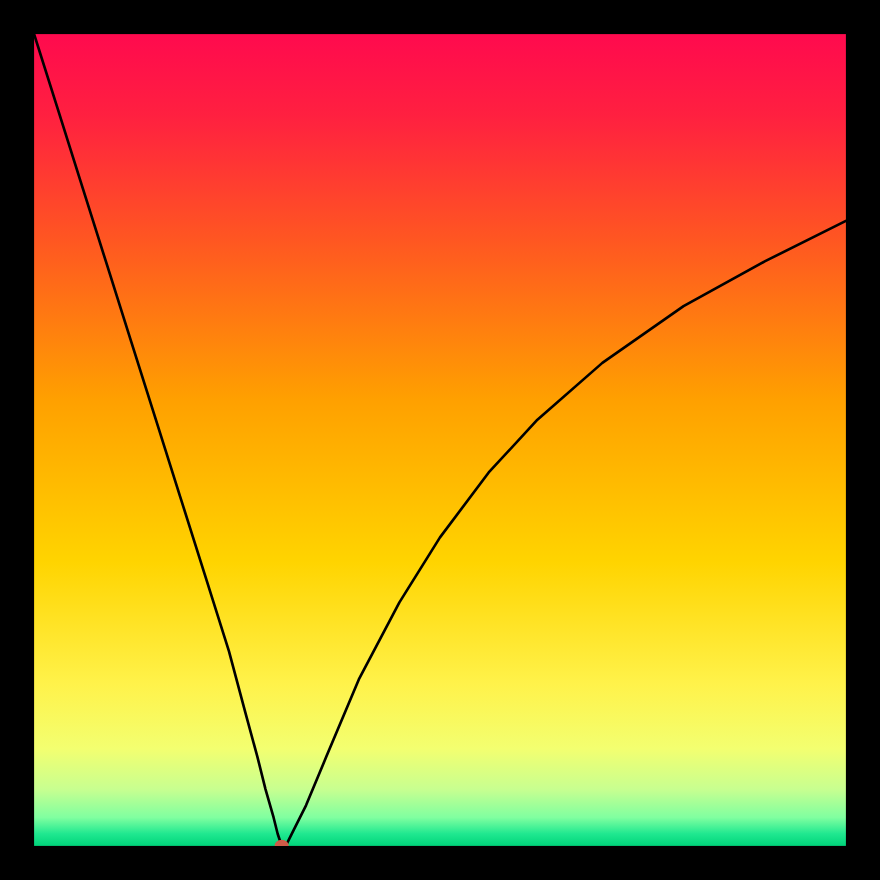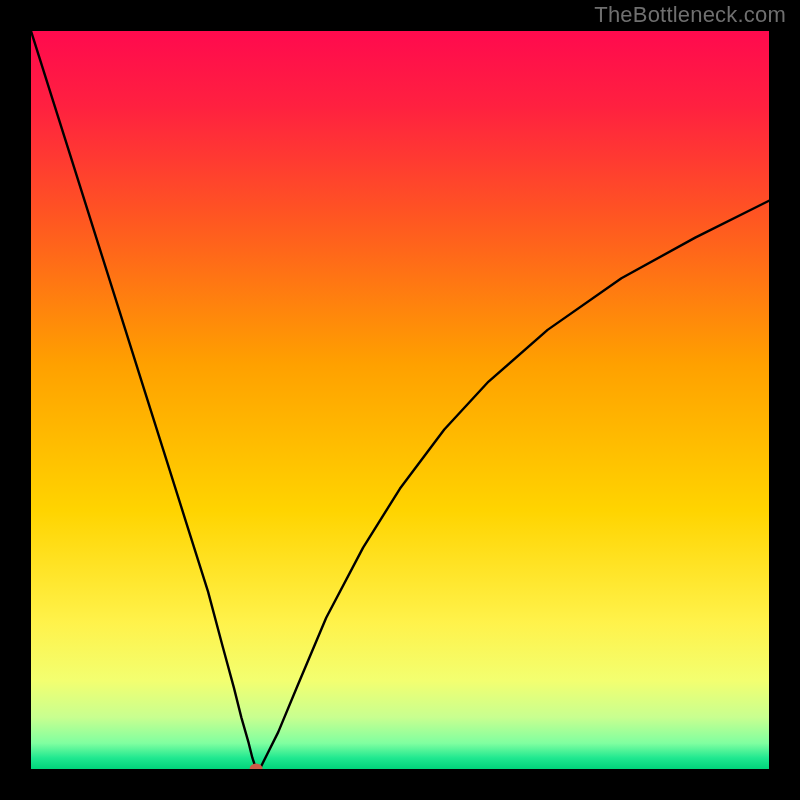--- a/index.html
+++ b/index.html
@@ -36,21 +36,20 @@
     width: 738px;
     height: 738px;
   }
   svg { display: block; }
 </style>
 </head>
 <body>
 
 <div class="frame">
 
-  <div class="watermark">TheBottleneck.com</div>
 
   <div class="plot-wrap">
     <svg id="plot-svg" width="738" height="738" viewBox="0 0 738 738">
       <defs>
         <linearGradient id="bg-grad" x1="0" y1="0" x2="0" y2="1">
             <stop offset="0%" stop-color="#ff0a4e"></stop>
             <stop offset="10%" stop-color="#ff2040"></stop>
             <stop offset="25%" stop-color="#ff5522"></stop>
             <stop offset="45%" stop-color="#ffa000"></stop>
             <stop offset="65%" stop-color="#ffd400"></stop>

